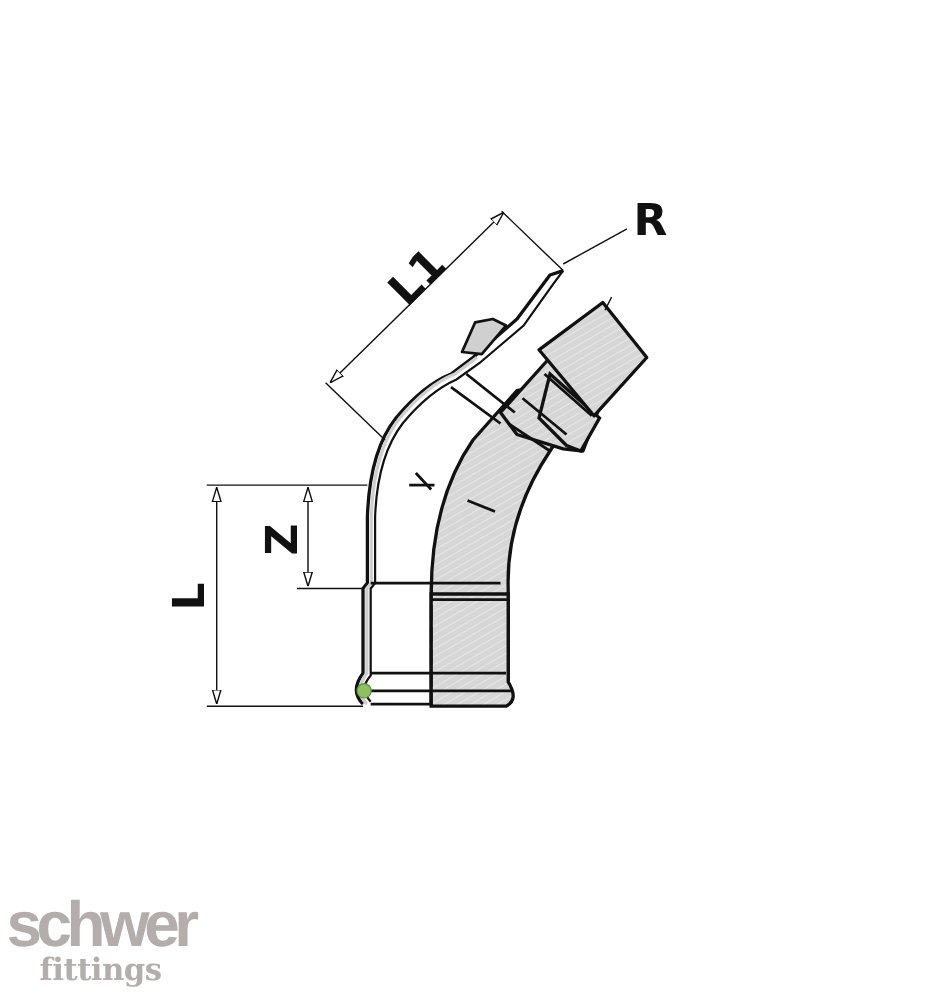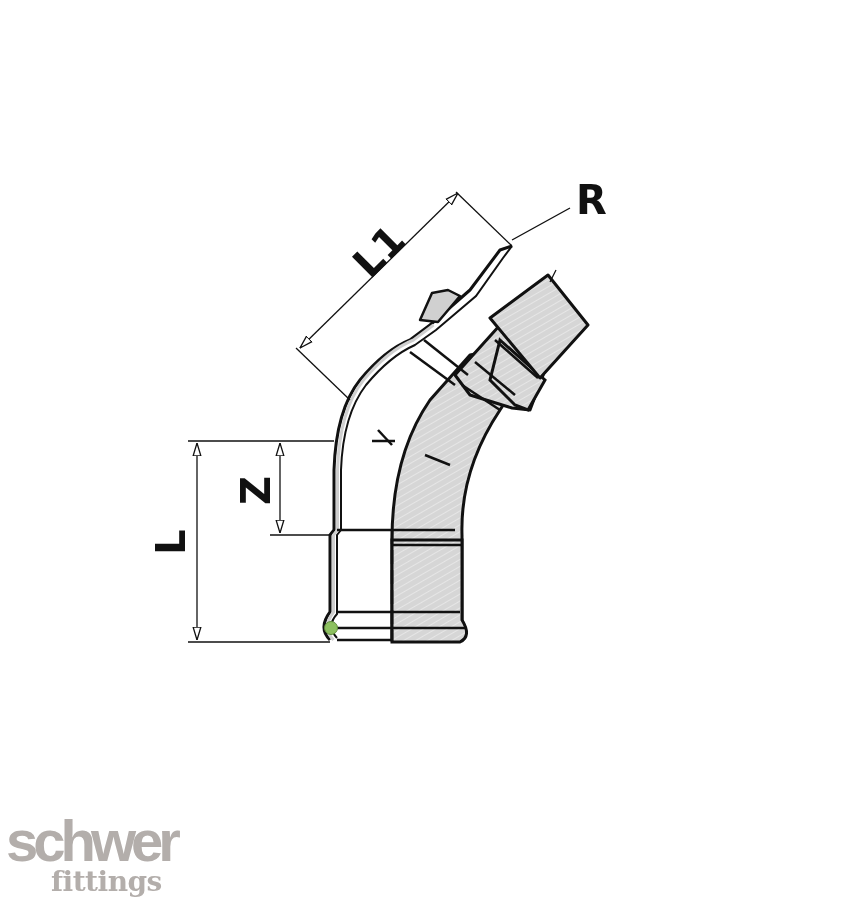--- a/index.html
+++ b/index.html
@@ -4,21 +4,21 @@
 <style>
   html, body { margin: 0; padding: 0; background: #ffffff; }
   body { width: 850px; height: 907px; position: relative; overflow: hidden;
          font-family: "Liberation Sans", sans-serif; }
   #drawing { position: absolute; left: 0; top: 0; width: 850px; height: 907px; }
   .dimlabel { font-family: "DejaVu Sans", sans-serif; font-weight: bold; font-size: 40px; fill: #111; }
   .logo { position: absolute; left: 6px; top: 812px; color: #b3aeab; line-height: 1; }
   .logo-main { font-family: "Liberation Sans", sans-serif; font-weight: bold; font-size: 58px;
                letter-spacing: -5px; display: block; }
   .logo-sub { font-family: "DejaVu Serif", serif; font-weight: bold; font-size: 28px;
-              display: block; margin-left: 45px; margin-top: -2px; letter-spacing: -0.5px; }
+              display: block; margin-left: 30px; margin-top: -2px; letter-spacing: -0.5px; }
 </style>
 </head>
 <body>
 
 <svg id="drawing" viewBox="0 0 850 907" xmlns="http://www.w3.org/2000/svg">
   <defs>
     <pattern id="hatch" patternUnits="userSpaceOnUse" width="6" height="6" patternTransform="rotate(60)">
       <rect width="6" height="6" fill="#d6d6d6"></rect>
       <line x1="0" y1="0" x2="0" y2="6" stroke="#e6e6e6" stroke-width="2"></line>
     </pattern>

